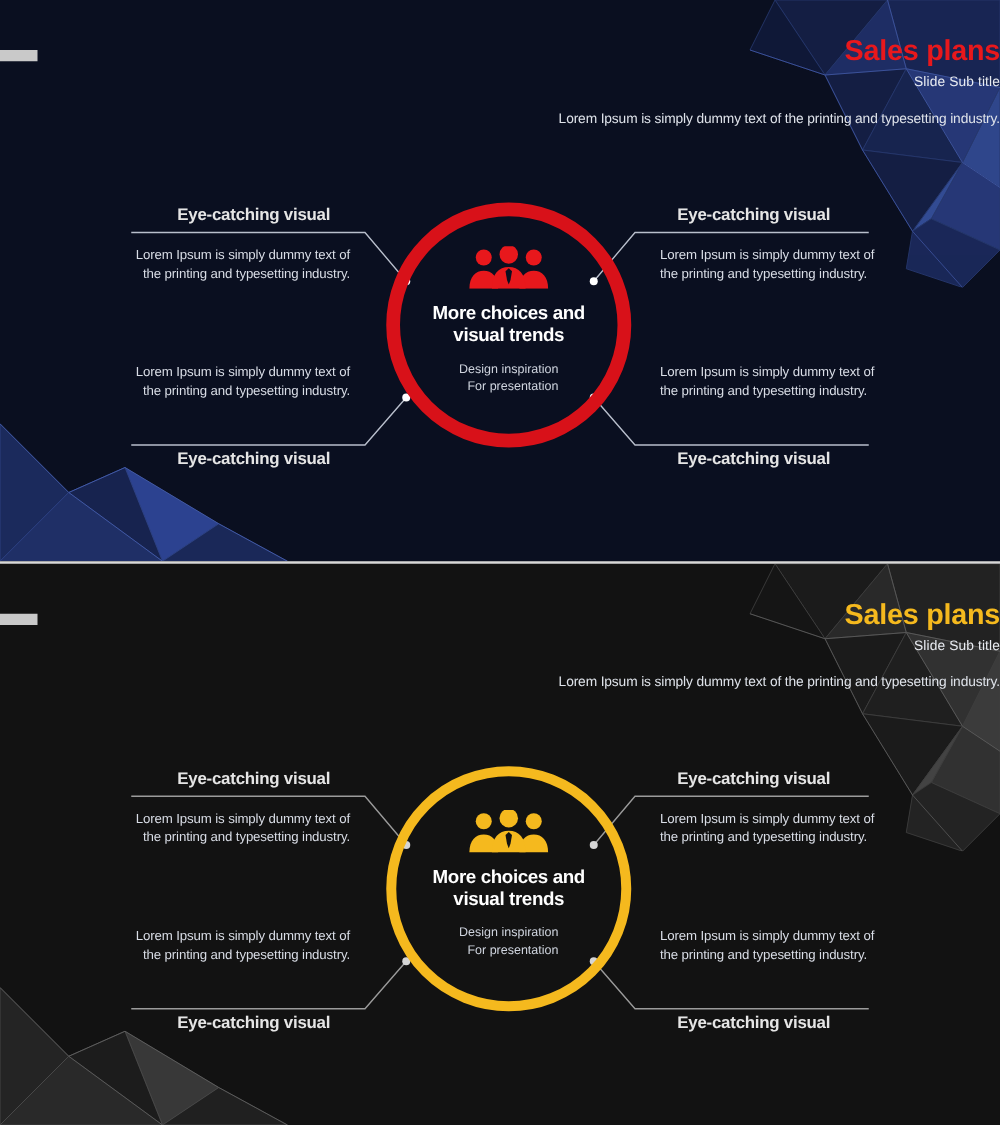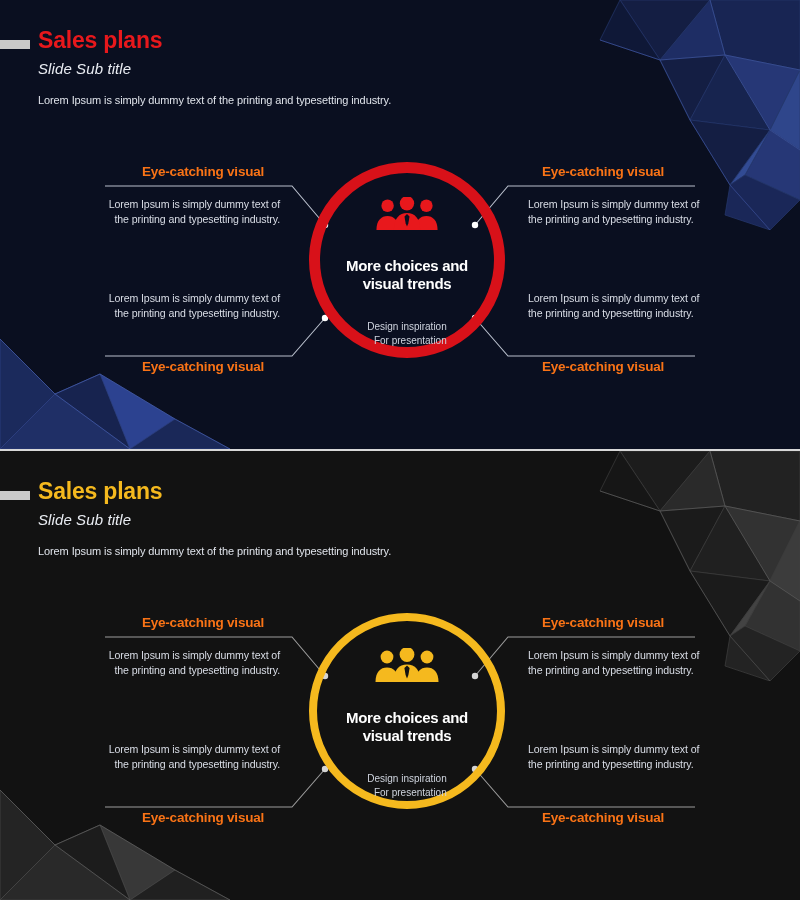--- a/index.html
+++ b/index.html
@@ -13,51 +13,51 @@
 
   .slide { position:relative; width:800px; overflow:hidden; }
   .slide.theme-blue { height:449px; background:#0a0f20; }
   .slide.theme-dark { height:451px; background:#121212; border-top:2px solid #d8d8d8; }
 
   .poly { position:absolute; pointer-events:none; }
   .poly.tr { top:0; right:0; width:260px; height:230px; }
   .poly.bl { left:0; bottom:0; width:300px; height:150px; }
 
   
-  .hdr { position:absolute; left:0; top:28px; right:0; }
+  .hdr { position:absolute; left:0; top:28px; right:0;text-align:right; }
   .hdr-tabs { position:absolute; left:0; top:12px; width:30px; height:9px;
               background:#c9c9c9; }
   .hdr-inner { padding-left:38px; }
   .title { font-size:23px; font-weight:bold; letter-spacing:-0.2px; line-height:1.1; }
   .theme-blue .title { color:#e8181c; }
   .theme-dark .title { color:#f5b91e; }
-  .subtitle { font-size:15px; color:#e9ecf2; margin-top:7px; letter-spacing:0.1px;font-style:italic; }
+  .subtitle { font-size:11px; color:#e9ecf2; margin-top:7px; letter-spacing:0.1px; }
   .lead { font-size:11px; color:#dfe3ea; margin-top:17px; letter-spacing:-0.1px; }
 
   
   .diagram { position:absolute; left:0; top:148px; width:800px; height:250px; }
   .diagram svg.wires { position:absolute; left:0; top:0; width:800px; height:250px; }
 
-  .hd { position:absolute; font-size:13.5px; font-weight:bold; color:#f97316;
+  .hd { position:absolute; font-size:13.5px; font-weight:bold; color:#e5e5e5;
         letter-spacing:-0.2px; white-space:nowrap; }
   .hd.l { left:105px; width:196px; text-align:center; }
   .hd.r { left:505px; width:196px; text-align:center; }
   .hd.t { top:16px; }
   .hd.b { top:211px; }
 
   .body { position:absolute; width:172px; font-size:10.6px; line-height:1.45;
           color:#d9dde6; letter-spacing:-0.1px; }
   .body.l { left:108px; text-align:right; }
   .body.r { left:528px; text-align:left; }
   .body.t { top:49px; }
   .body.b { top:143px; }
 
   .hub { position:absolute; left:309px; top:14px; width:196px; height:196px;
          border-radius:50%; display:flex; flex-direction:column;
-         align-items:center; justify-content:flex-start;gap:16px; }
+         align-items:center; justify-content:flex-start; }
   .theme-blue .hub { border:11px solid #d81119; }
   .theme-dark .hub { border:8px solid #f5b91e; }
 
   .hub-icon { margin-top:24px; width:66px; height:34px; }
   .theme-dark .hub-icon { margin-top:27px; }
   .hub-title { margin-top:11px; font-size:15px; font-weight:bold; color:#fff;
                line-height:1.2; text-align:center; letter-spacing:-0.3px; }
   .hub-sub { margin-top:11px; font-size:10px; color:#cfd4de; line-height:1.35;
              text-align:right; }
 </style>

